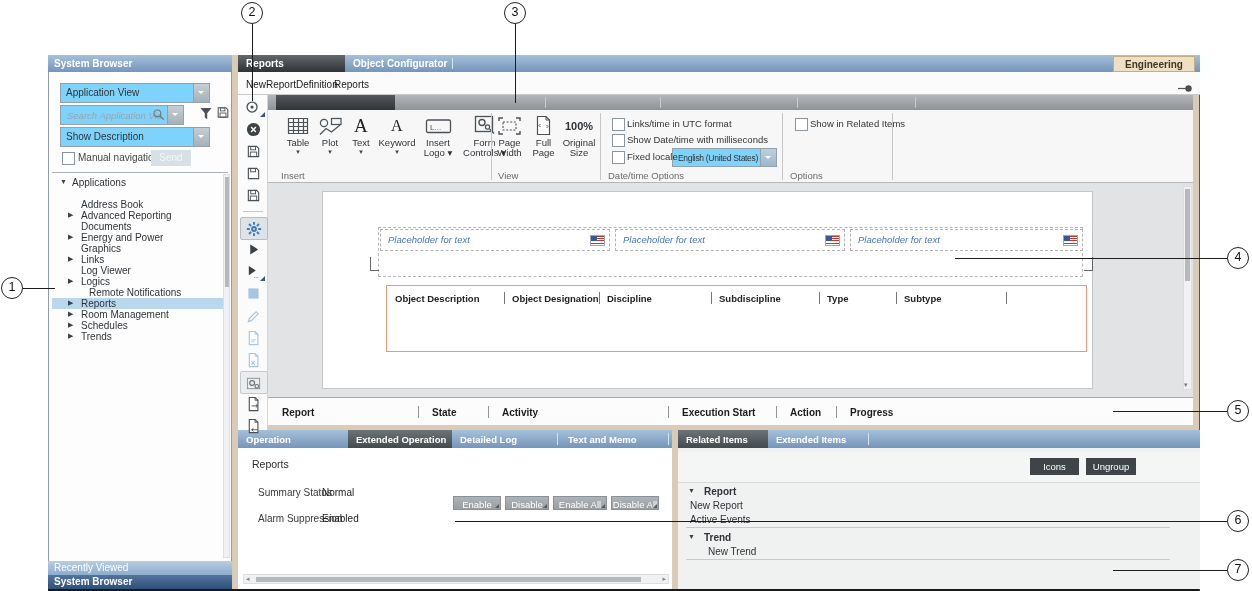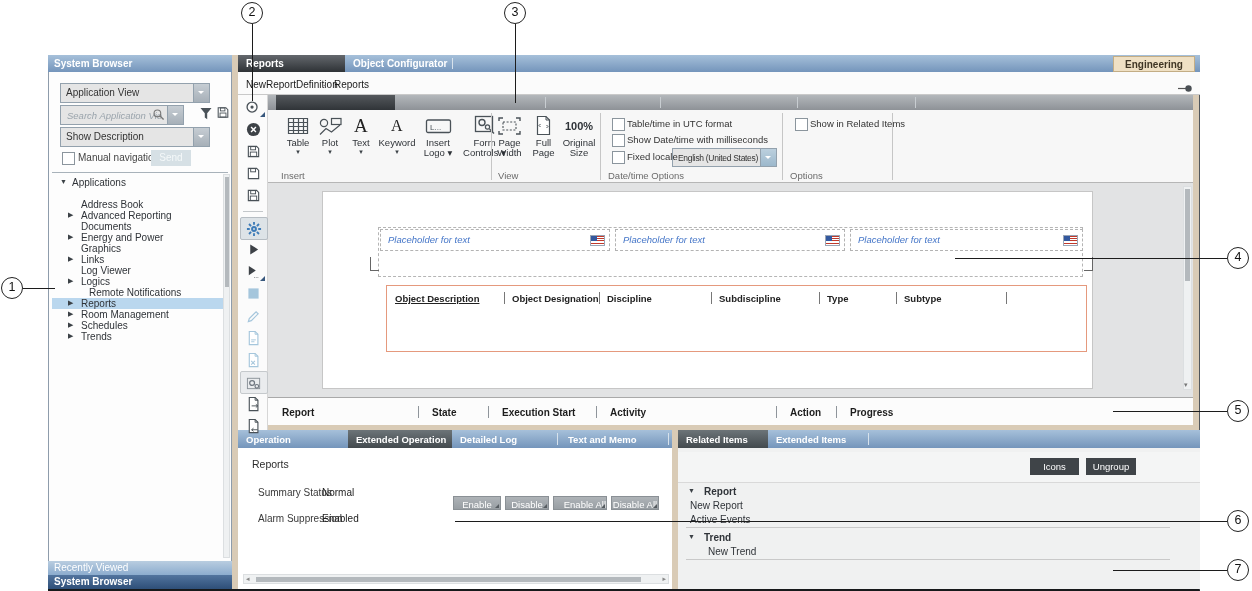--- a/index.html
+++ b/index.html
@@ -6,21 +6,21 @@
   #stage{position:relative;width:1252px;height:591px;overflow:hidden;background:#fff;
          font-family:"Liberation Sans",sans-serif;font-size:10px;color:#333}
   .abs{position:absolute}
   
   #app-bg{left:48px;top:55px;width:1151px;height:534px;background:#d9cbb6;
           border-right:1px solid #50565c;border-bottom:2px solid #17191b}
   
   .bluebar{background:linear-gradient(#a6c0da,#7495bb)}
   .hdrtext{color:#fff;font-weight:bold;padding:3px 0 0 6px}
   
-  .dbox{background:#e5e5e5;border:1px solid #93a1ad;color:#333}
+  .dbox{background:#7dd3fc;border:1px solid #93a1ad;color:#333}
   .dbox .txt{position:absolute;left:5px;top:3px;white-space:nowrap}
   .abtn{position:absolute;right:0;top:0;bottom:0;width:15px;
         background:linear-gradient(#c6cdd3,#a7b0b8);border-left:1px solid #93a1ad}
   .abtn:after{content:'';position:absolute;left:4px;top:7px;border:3.5px solid transparent;border-top-color:#fff}
   .cbx{background:#fff;border:1px solid #8b959d;width:11px;height:11px}
   
   .trow{position:absolute;left:0;width:170px;height:11px;cursor:default;white-space:nowrap}
   .trow.sel{background:#bad7ee;width:171px}
   .tarr{position:absolute;top:1px;font-size:7px;color:#3c4247}
   .tlab{position:absolute;top:0;color:#2f3338}
@@ -218,40 +218,40 @@
 
   <div class="abs" style="left:268px;top:183px;width:925px;height:214px;background:#e2e3e4"></div>
   <div class="abs" style="left:322px;top:191px;width:771px;height:198px;background:#fff;border:1px solid #c6c6c6;box-sizing:border-box"></div>
   <div class="abs" style="left:378px;top:227px;width:705px;height:50px;border:1px dashed #b5b5b5;box-sizing:border-box"></div>
   <div class="abs" style="left:370px;top:257px;width:8px;height:13px;border-left:1px solid #666;border-bottom:1px solid #666"></div>
   <div class="abs" style="left:1084px;top:257px;width:8px;height:13px;border-right:1px solid #666;border-bottom:1px solid #666"></div>
   <div id="placeholders"></div>
 
   <div class="abs" style="left:386px;top:285px;width:701px;height:67px;background:#fff;border:1.5px solid #e5997d;box-sizing:border-box">
     <div class="chead" id="canvascols" style="margin-top:2px">
-        <div class="ccol" style="width: 117px; text-decoration: underline;">Object Description</div>
+        <div class="ccol" style="width: 117px;">Object Description</div>
         <div class="ccol" style="width: 95px;">Object Designation</div>
         <div class="ccol" style="width: 112px;">Discipline</div>
         <div class="ccol" style="width: 108px;">Subdiscipline</div>
         <div class="ccol" style="width: 77px;">Type</div>
         <div class="ccol" style="width: 110px;">Subtype</div>
         <div class="ccol" style="flex: 1 1 0%;"></div>
       </div>
   </div>
 
   <div class="abs scrltrack" style="left:1183px;top:186px;width:9px;height:204px;box-sizing:border-box">
     <span class="scrlthumb" style="left:1px;top:2px;width:5px;height:92px"></span>
     <span style="position:absolute;left:0px;bottom:0px;font-size:7px;color:#777">▾</span>
   </div>
 
   <div class="abs" style="left:268px;top:397px;width:925px;height:28px;background:#fcfcfc;border-top:1px solid #a9a9a9;box-sizing:border-box;display:flex" id="exechdr">
       <div class="xcol" style="width: 150px;">Report</div>
       <div class="xcol" style="width: 70px;">State</div>
+      <div class="xcol" style="width: 180px;">Activity</div>
       <div class="xcol" style="width: 108px;">Execution Start</div>
-      <div class="xcol" style="width: 180px;">Activity</div>
       <div class="xcol" style="width: 60px;">Action</div>
       <div class="xcol" style="width: 72px;">Progress</div>
     </div>
 
   <div class="abs bluebar" style="left:238px;top:430px;width:434px;height:18px"></div>
   <div id="optabs"></div>
   <div class="abs" style="left:238px;top:448px;width:434px;height:141px;background:#fff"></div>
   <span class="abs" style="left:252px;top:458px;font-size:10.5px;color:#2c2c2c">Reports</span>
   <span class="abs" style="left:258px;top:487px;color:#3a3a3a">Summary Status</span>
   <span class="abs" style="left:322px;top:487px;color:#222">Normal</span>
@@ -473,21 +473,21 @@
         <span style="font-weight:bold;font-size:11px">100%</span>
       </div>
       <div class="rlab">Original
 Size</div>
     </div>
     <div class="abs gsep" style="left: 491px; top: 113px; height: 67px;"></div>
     <div class="abs gsep" style="left: 600px; top: 113px; height: 67px;"></div>
     <div class="abs gsep" style="left: 782px; top: 113px; height: 67px;"></div>
     <div class="abs gsep" style="left: 892px; top: 113px; height: 67px;"></div>
     <div class="abs cbx" style="left: 612px; top: 118px;"></div>
-    <div class="cblab" style="left: 627px; top: 118px;">Table/time in UTC format</div>
+    <div class="cblab" style="left: 627px; top: 118px;">Links/time in UTC format</div>
     <div class="abs cbx" style="left: 612px; top: 134px;"></div>
     <div class="cblab" style="left: 627px; top: 134px;">Show Date/time with milliseconds</div>
     <div class="abs cbx" style="left: 612px; top: 151px;"></div>
     <div class="cblab" style="left: 627px; top: 151px;">Fixed locale</div>
     <div class="abs cbx" style="left: 795px; top: 118px;"></div>
     <div class="cblab" style="left: 810px; top: 118px;">Show in Related Items</div>
     <div class="pcell" style="left: 380px; width: 230px;">
       <div class="ptxt">Placeholder for text</div>
       <div class="usflag">
         <b></b>
@@ -506,21 +506,21 @@
       </div>
     </div>
     <div class="abs ptab" style="left: 238px; top: 430px; width: 110px;">Operation</div>
     <div class="abs ptab on" style="left: 348px; top: 430px; width: 104px;">Extended Operation</div>
     <div class="abs ptab" style="left: 452px; top: 430px; width: 108px;">Detailed Log</div>
     <div class="abs ptab" style="left: 560px; top: 430px; width: 112px;">Text and Memo</div>
     <div class="tabsep abs" style="left: 557px; top: 433px;"></div>
     <div class="tabsep abs" style="left: 668px; top: 433px;"></div>
     <div class="gbtn" style="left: 453px; top: 496px; width: 48px; height: 14px;">Enable<div style="position: absolute; right: 1px; bottom: 1px; width: 0px; height: 0px; border-left: 4px solid transparent; border-bottom: 4px solid rgb(86, 92, 97);"></div></div>
     <div class="gbtn" style="left: 505px; top: 496px; width: 44px; height: 14px;">Disable<div style="position: absolute; right: 1px; bottom: 1px; width: 0px; height: 0px; border-left: 4px solid transparent; border-bottom: 4px solid rgb(86, 92, 97);"></div></div>
-    <div class="gbtn" style="left: 553px; top: 496px; width: 54px; height: 14px; text-align: right;">Enable All<div style="position: absolute; right: 1px; bottom: 1px; width: 0px; height: 0px; border-left: 4px solid transparent; border-bottom: 4px solid rgb(86, 92, 97);"></div></div>
+    <div class="gbtn" style="left: 553px; top: 496px; width: 54px; height: 14px;">Enable All<div style="position: absolute; right: 1px; bottom: 1px; width: 0px; height: 0px; border-left: 4px solid transparent; border-bottom: 4px solid rgb(86, 92, 97);"></div></div>
     <div class="gbtn" style="left: 611px; top: 496px; width: 48px; height: 14px;">Disable All<div style="position: absolute; right: 1px; bottom: 1px; width: 0px; height: 0px; border-left: 4px solid transparent; border-bottom: 4px solid rgb(86, 92, 97);"></div></div>
     <div class="abs ptab on" style="left: 678px; top: 430px; width: 90px;">Related Items</div>
     <div class="abs ptab" style="left: 768px; top: 430px; width: 96px;">Extended Items</div>
     <div class="tabsep abs" style="left: 868px; top: 433px;"></div>
     <div class="dkbtn" style="left: 1030px; top: 458px; width: 49px; height: 17px;">Icons</div>
     <div class="dkbtn" style="left: 1086px; top: 458px; width: 50px; height: 17px;">Ungroup</div>
     <div class="ritem rgrouphdr" style="left: 704px; top: 486px;">Report</div>
     <div class="abs" style="left: 688px; top: 487px; font-size: 7px; color: rgb(60, 66, 71);">▼</div>
     <div class="ritem" style="left: 690px; top: 500px;">New Report</div>
     <div class="ritem" style="left: 690px; top: 514px;">Active Events</div>

